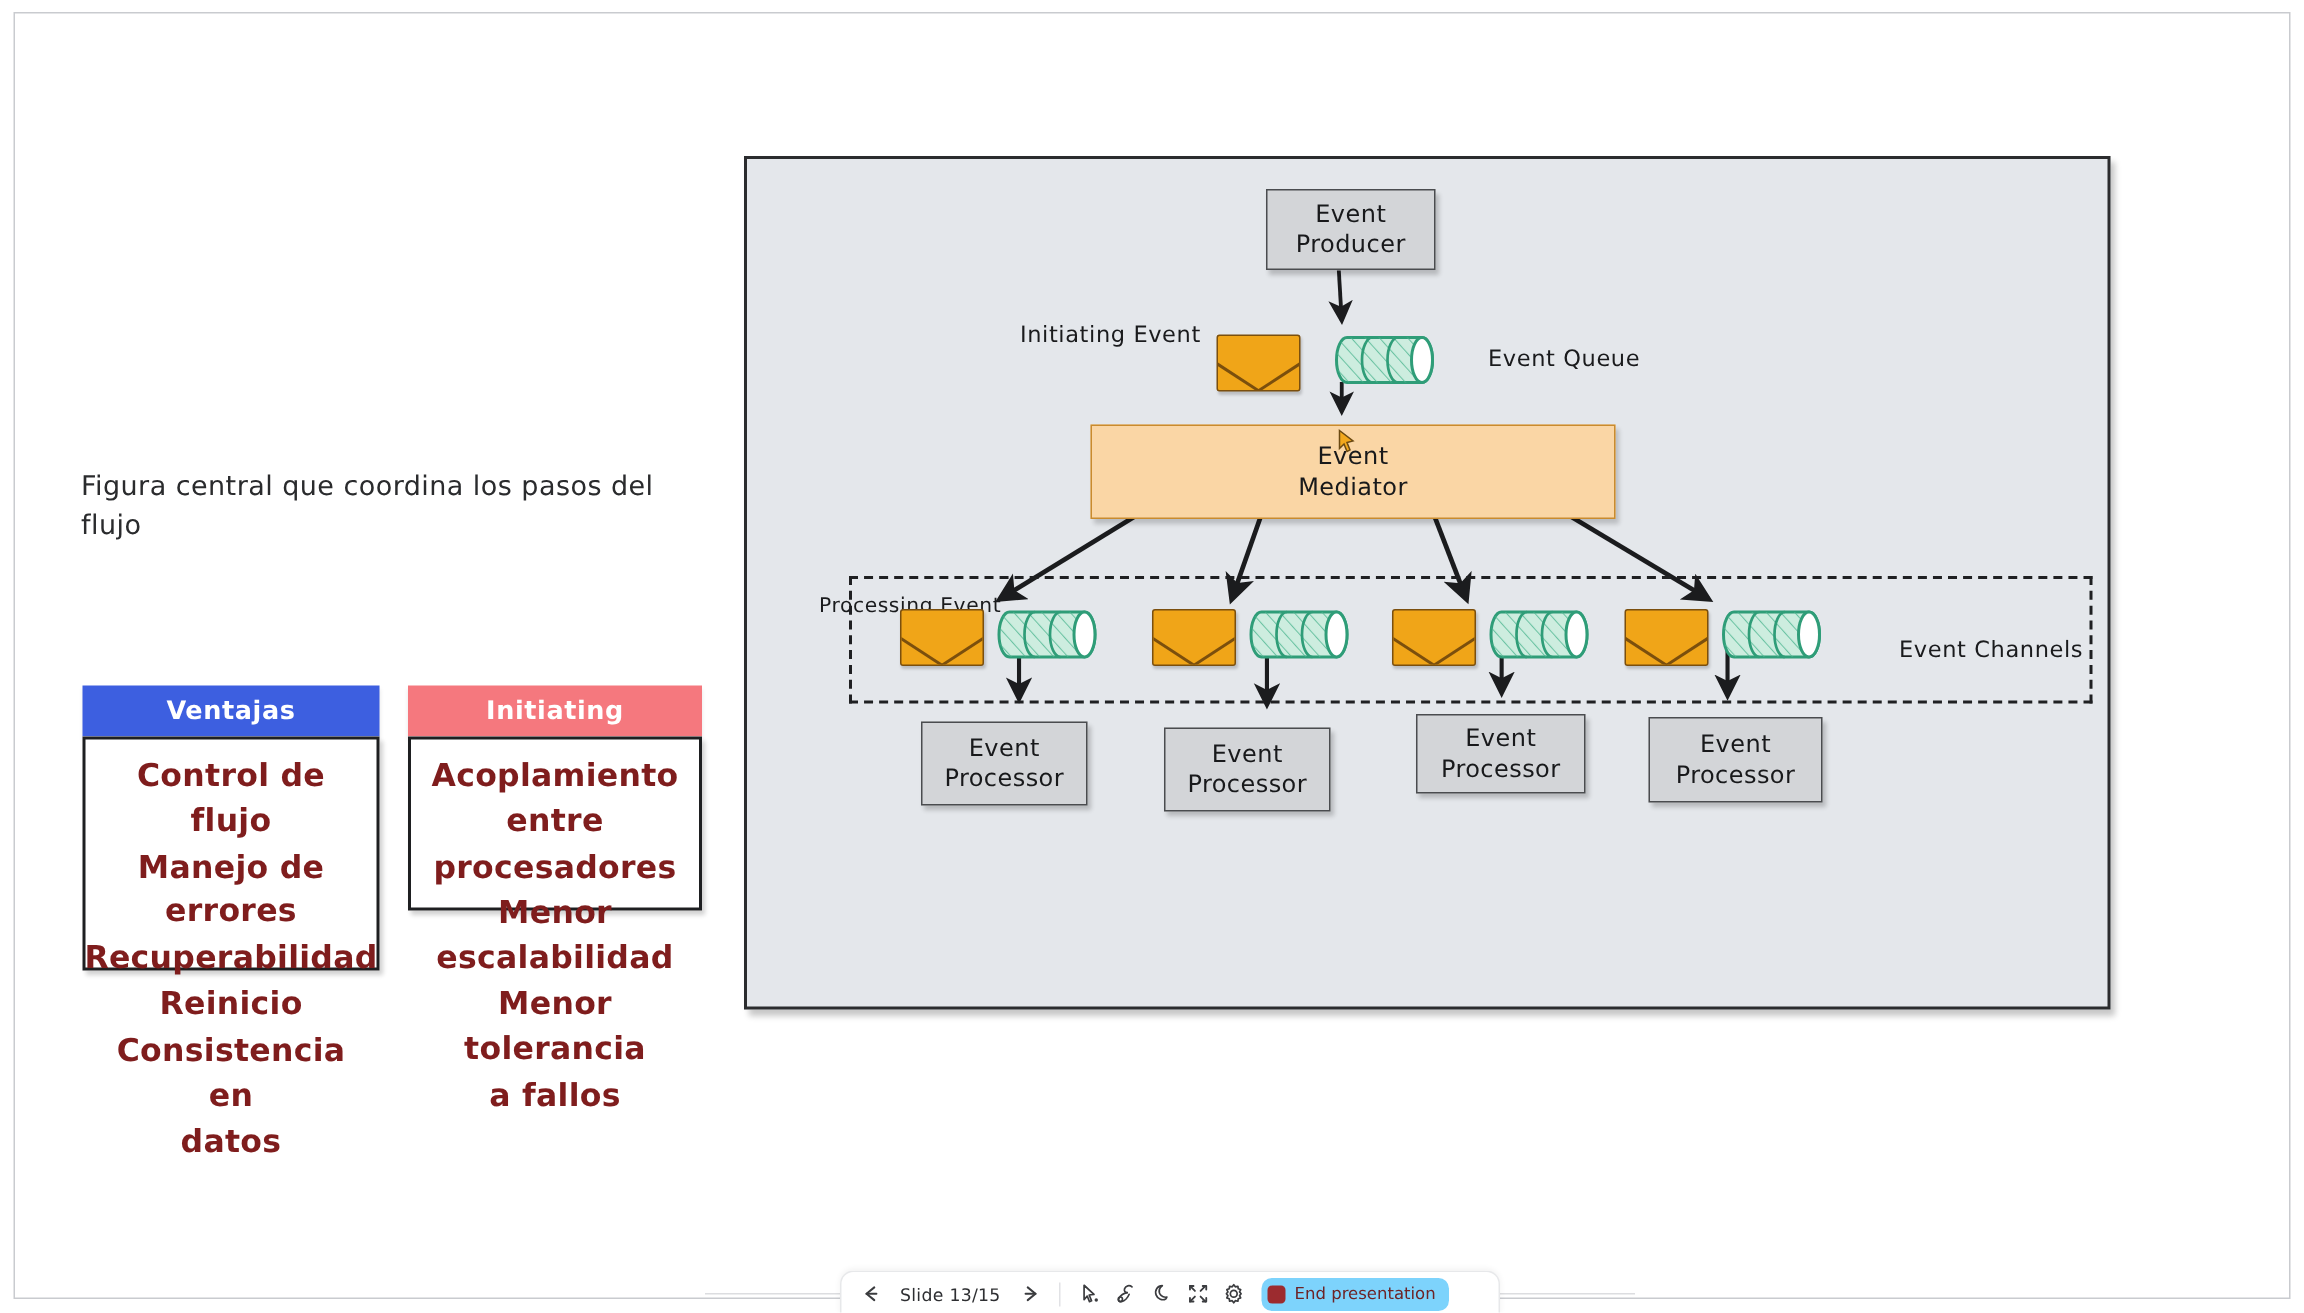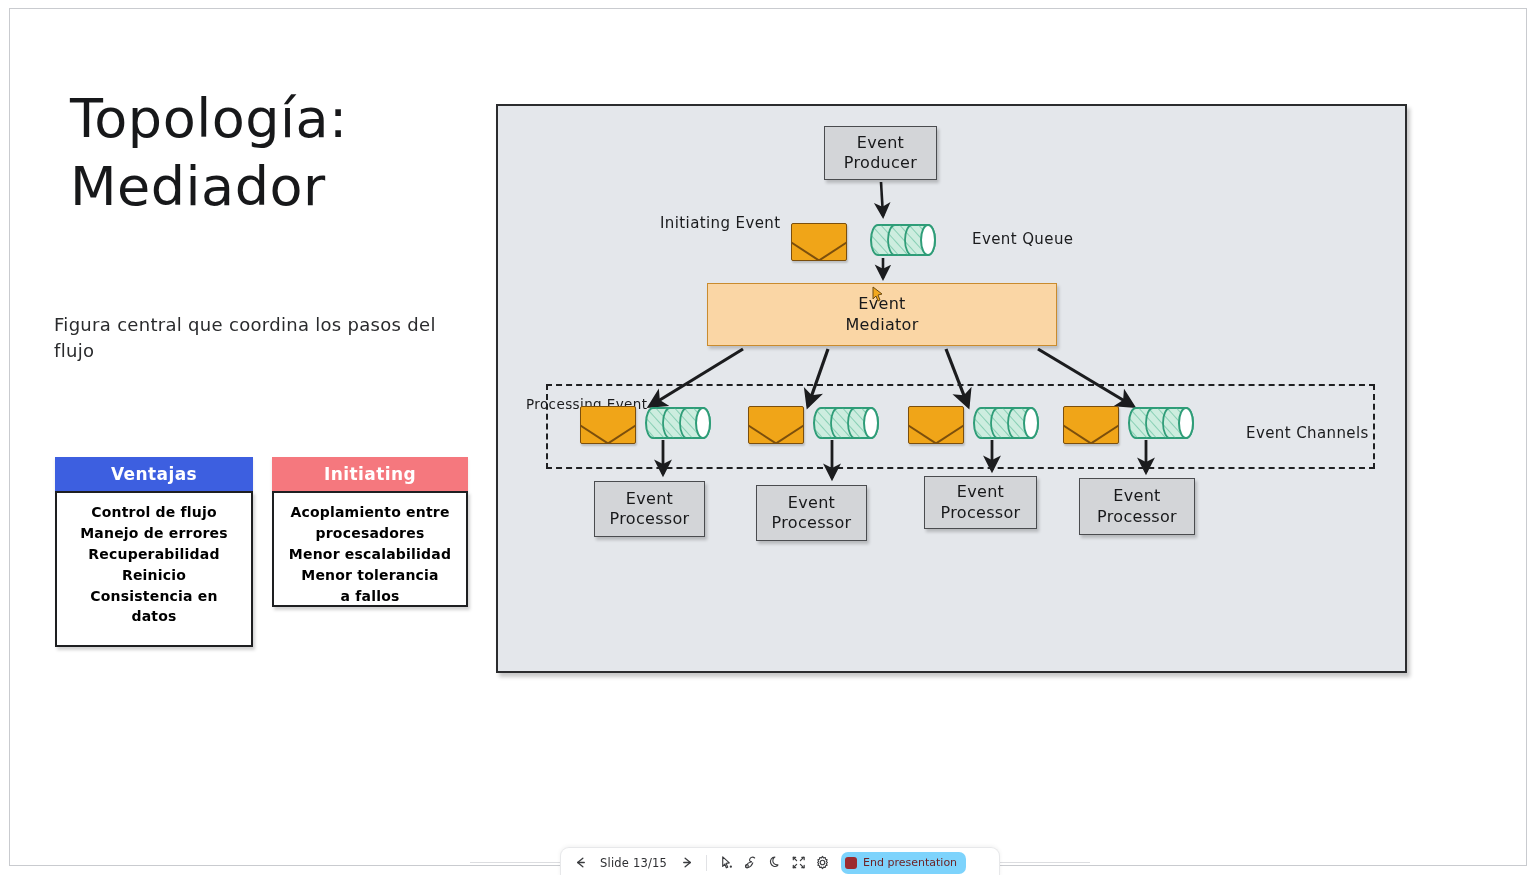--- a/index.html
+++ b/index.html
@@ -44,38 +44,38 @@
     box-shadow: 0 2px 3px rgba(0,0,0,.10);
   }
   .tbl-body {
     border: 2px solid #1e1f21; background: #fff;
     padding: 10px 8px 12px 8px;
     display: flex; flex-direction: column; align-items: center;
     gap: 1px;
     box-shadow: 2px 3px 3px rgba(0,0,0,.18);
   }
   .tbl-body .row {
-    font-size: 14px; color: #000000; line-height: 1.42; text-align: center;
+    font-size: 21px; color: #7f1d1d; line-height: 1.42; text-align: center;
     letter-spacing: .2px;
   }
   #tbl-adv { left: 55px; top: 457px; width: 198px; }
   #tbl-dis { left: 272px; top: 457px; width: 196px; }
   #tbl-adv .tbl-body { height: 156px; }
   #tbl-dis .tbl-body { height: 116px; }
 
   
   .diagram {
     position: absolute; left: 496px; top: 104px;
     width: 911px; height: 569px;
     background: #e4e7eb;
     border: 2px solid #2b2c2e;
     box-shadow: 3px 4px 4px rgba(0,0,0,.22);
     overflow: hidden;
   }
-  .diagram-inner { position: absolute; inset: 0; }
+  .diagram-inner { position: absolute; inset: 0; margin-left: 20px; }
 
   .node {
     position: absolute;
     display: flex; flex-direction: column; align-items: center; justify-content: center;
     font-size: 16px; color: #18191b; line-height: 1.28;
     letter-spacing: .3px; text-align: center;
   }
   .node.gray {
     background: #d3d5d8; border: 1.6px solid #4a4c4f;
     box-shadow: 2px 3px 3px rgba(0,0,0,.20);
@@ -177,21 +177,20 @@
     width: 12px; height: 12px; background: #9c2b2f; border-radius: 3px;
   }
   .tb-end-label { font-size: 11px; color: #6d2326; white-space: nowrap; }
 </style>
 </head>
 <body>
 
 <div id="root">
   <div class="slide-frame"></div>
 
-  <div class="title">Topología: Mediador</div>
   <div class="subtitle">Figura central que coordina los pasos del flujo</div>
 
   <div class="tbl" id="tbl-adv">
     <div class="tbl-head" style="background:#3d5fe0">Ventajas</div>
     <div class="tbl-body">
       <div class="row">Control de flujo</div>
       <div class="row">Manejo de errores</div>
       <div class="row">Recuperabilidad</div>
       <div class="row">Reinicio</div>
       <div class="row">Consistencia en</div>

